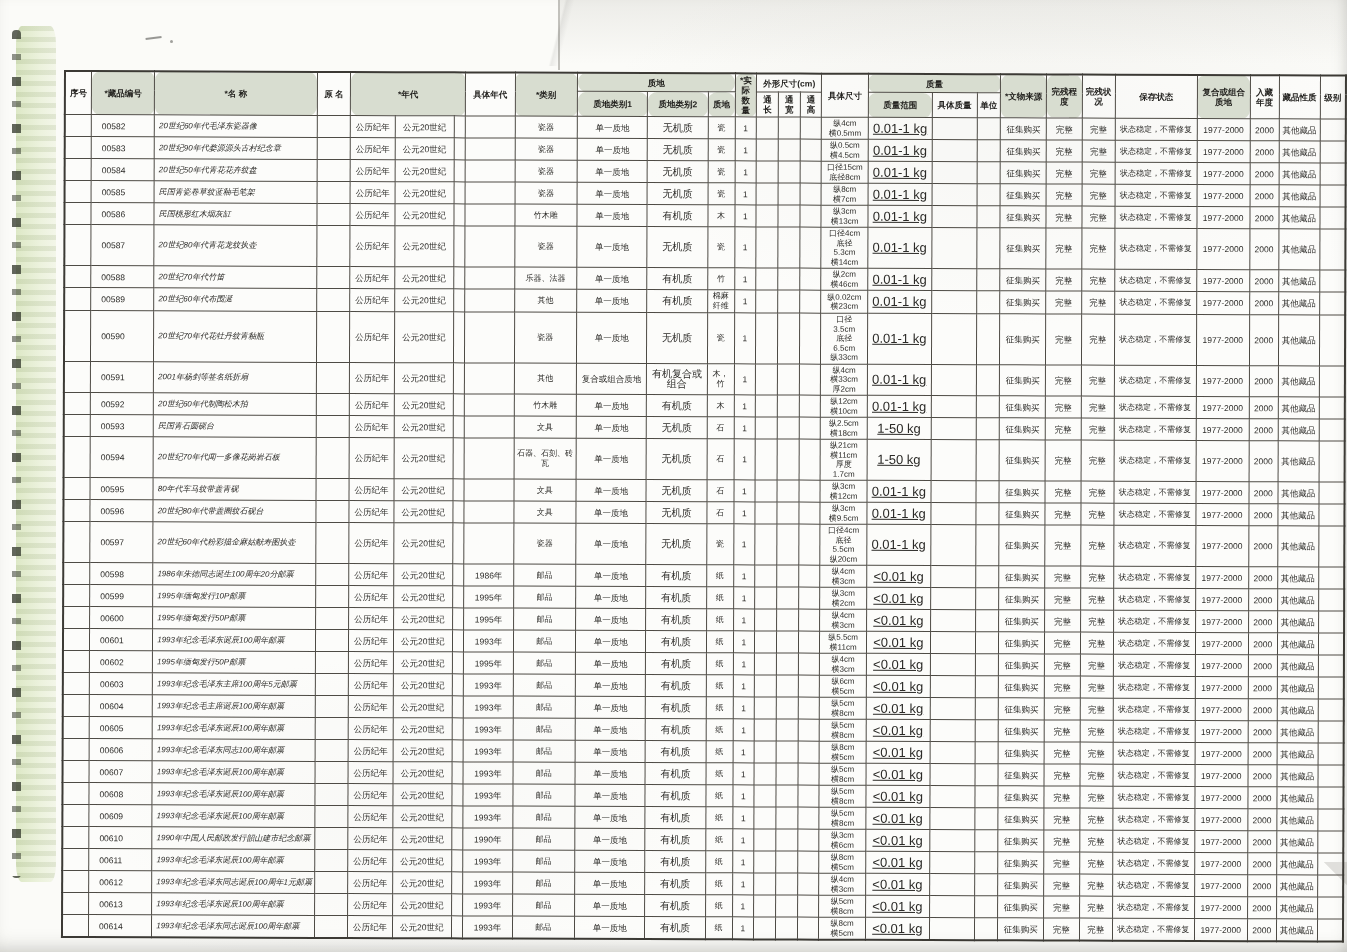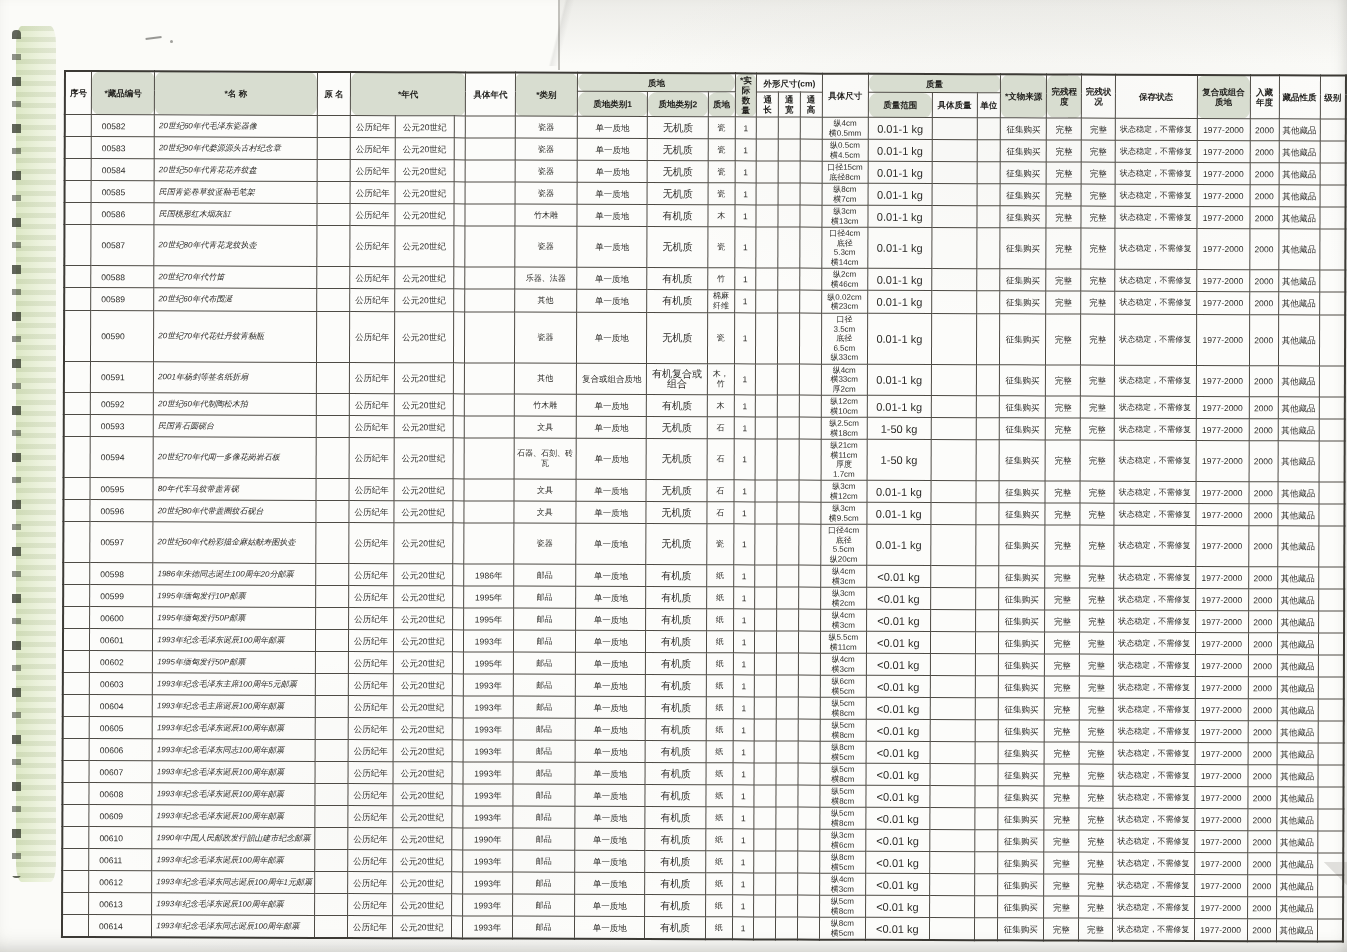--- a/index.html
+++ b/index.html
@@ -64,21 +64,21 @@
   .inventory thead tr.h2 th{height:17px;}
   .inventory td{height:19px;}
   th.hl{background:#d8ddd0;}
   td.dims{font-size:8px;line-height:9.5px;white-space:pre-line;}
   td.cell-name{font-size:8px;white-space:nowrap;text-align:left;padding-left:4px;font-style:italic;}
   td.cell-id{text-align:left;padding-left:10px;}
   td.cell-preservation-state{font-size:8px;white-space:nowrap;}
   td.cell-category{font-size:8px;font-family:Liberation Serif, serif;}
   td.cell-material{font-size:8px;}
   td.cell-material-class-2{font-size:10px;}
-  td.cell-weight-range{font-size:11px;white-space:nowrap;}
+  td.cell-weight-range{font-size:13px;white-space:nowrap;text-decoration:underline;}
 </style>
 </head>
 <body>
 
 <div class="paper">
   <div class="binding-strip"></div>
   <div class="binding-marks"></div>
   <div class="crease-top"></div>
   <div class="corner-fold"></div>
   <div class="top-shade"></div>

